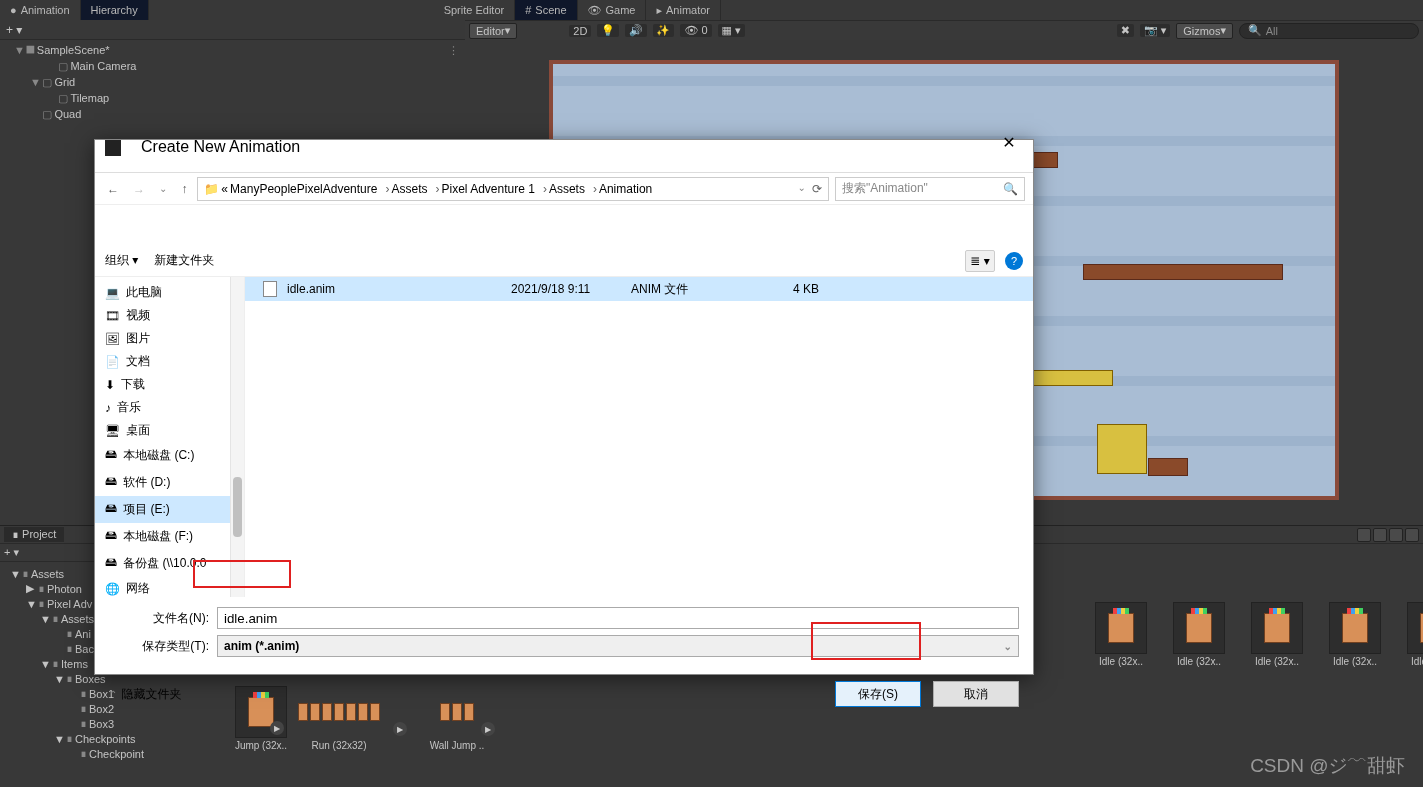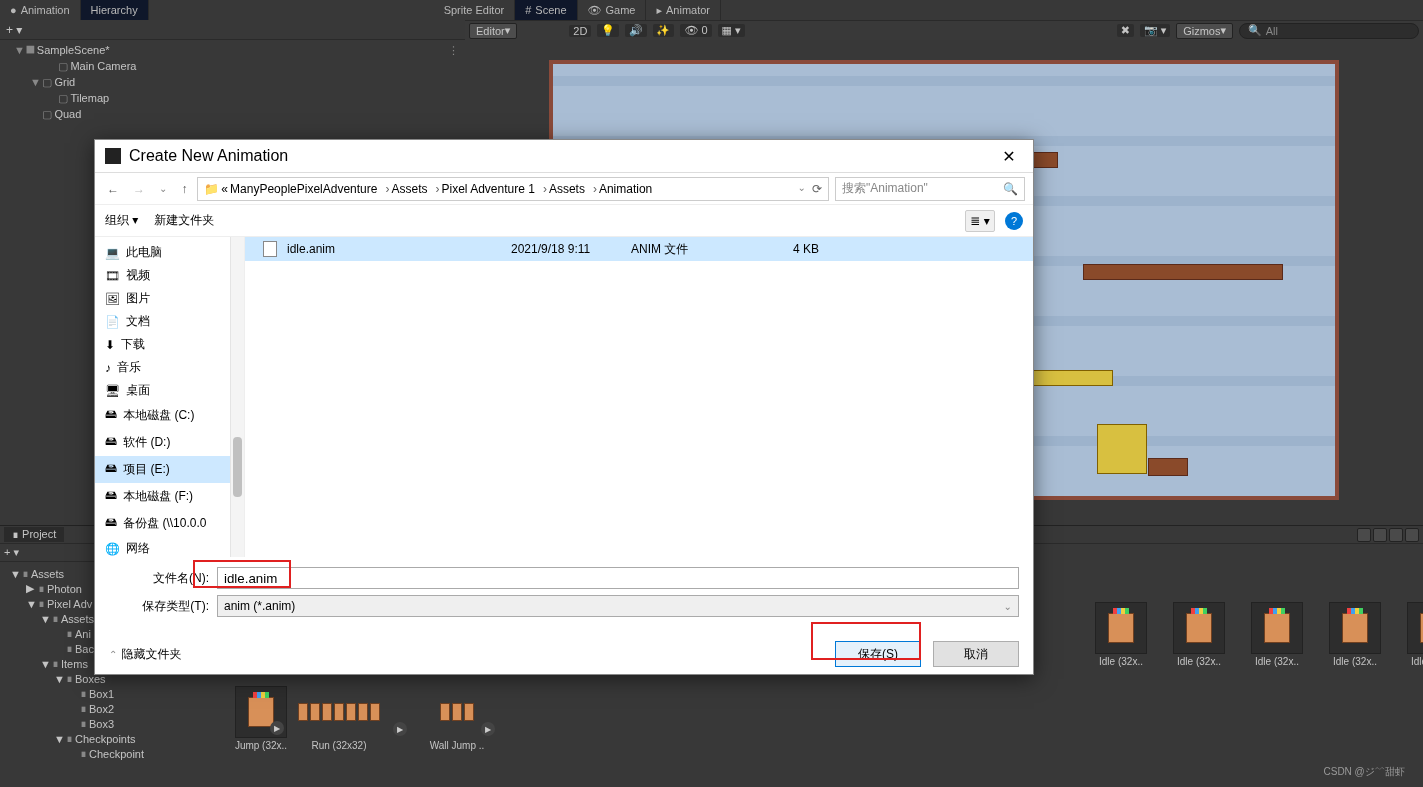--- a/index.html
+++ b/index.html
@@ -53,33 +53,33 @@
 .asset-thumb { width:52px; height:52px; background:#2d2d2d; border:1px solid #222; display:flex; align-items:center; justify-content:center; position:relative;}
 .asset-label { font-size: 10px; color:#c4c4c4; text-align:center; white-space:nowrap; overflow:hidden; text-overflow:ellipsis; width:58px;}
 .sprite-char{ width:26px; height:30px; background:#d89058; border:1px solid #704020; position:relative;}
 .sprite-char::before{content:""; position:absolute; top:-6px; left:4px; right:4px; height:6px; background: linear-gradient(90deg,#f04040 0 25%, #40a0f0 25% 50%, #f0d040 50% 75%, #40d060 75%);}
 .play-overlay{ position:absolute; bottom:2px; right:2px; width:14px; height:14px; border-radius:50%; background:#444; display:flex; align-items:center; justify-content:center; color:#ccc; font-size:8px;}
 .asset-tool-right{ position:absolute; right:4px; top:0; height:18px; display:flex; gap:2px; align-items:center;}
 .mini-icon{ width:14px; height:14px; background:#4a4a4a; border:1px solid #222; border-radius:2px;}
 
 
 .dialog { position: absolute; top: 139px; left: 94px; width: 940px; height: 536px; background: #fff; color: #000; border: 1px solid #888; box-shadow: 0 4px 20px rgba(0,0,0,0.5); font-size: 12px;}
-.dlg-title { height: 30px; display:flex; align-items:center; padding: 16px 10px; gap: 8px; border-bottom: 1px solid #ddd;}
+.dlg-title { height: 30px; display:flex; align-items:flex-end; padding: 16px 10px; gap: 20px; border-bottom: 1px solid #ddd;}
 .dlg-title .unity-logo{ width:16px; height:16px; background:#222;}
 .dlg-title .title-text{ font-size: 16px; }
 .dlg-close{ margin-left:auto; font-size:16px; width:28px; height:28px; display:flex; align-items:center; justify-content:center; cursor:pointer;}
 .dlg-nav { height: 32px; display:flex; align-items:center; padding: 0 8px; gap:6px; border-bottom:1px solid #eee;}
 .nav-arrow{ padding:2px 4px; color:#555;}
 .breadcrumb { display:flex; align-items:center; gap:2px; background:#fff; border:1px solid #ccc; flex:1; height:24px; padding:0 6px; }
 .crumb{ display:flex; align-items:center; gap:4px; }
 .crumb::after{ content:"›"; margin-left:4px; color:#666;}
 .crumb:last-child::after{content:"";}
 .crumb-dd{ margin-left:auto; color:#666; display:flex; gap:6px;}
 .searchbox{ width:190px; height:24px; border:1px solid #ccc; display:flex; align-items:center; padding:0 6px; gap:4px; color:#888;}
-.dlg-cmd { height: 32px; display:flex; align-items:center; padding:0 10px; gap:14px; border-bottom:1px solid #eee;}
+.dlg-cmd { height: 32px; display:flex; align-items:center; padding:0 10px; gap:14px; border-bottom:1px solid #eee;margin-top:40px;}
 .dlg-cmd .cmd-left{ display:flex; gap:16px;}
 .dlg-cmd .cmd-right{ margin-left:auto; display:flex; gap:10px; align-items:center;}
 .view-btn{ width:30px; height:22px; border:1px solid #ccc; border-radius:2px; display:flex; align-items:center; justify-content:center; background: #f0f0f0;}
 .help-ic{ width:18px; height:18px; border-radius:50%; background:#0078d7; color:#fff; display:flex; align-items:center; justify-content:center; font-size:11px;}
 .dlg-body { display:flex; height: 320px;}
 .dlg-sidebar{ width:150px; border-right:1px solid #eee; overflow:hidden; padding: 4px 0; position:relative;}
 .side-item{ display:flex; align-items:center; gap:6px; padding:3px 10px; white-space:nowrap;}
 .side-item.active{ background:#cde8ff;}
 .side-scroll{ position:absolute; right:0; top:0; bottom:0; width:14px; background:#f4f4f4; border-left:1px solid #e4e4e4;}
 .side-scroll .thumb { position:absolute; left:2px; right:2px; top:200px; height:60px; background:#c0c0c0; border-radius:4px;}
@@ -88,30 +88,30 @@
 .col-name{ flex: 0 0 266px; padding-left: 18px; display:flex; align-items:center; gap:4px;}
 .col-date{ flex: 0 0 120px;}
 .col-type{ flex: 0 0 118px;}
 .col-size{ flex: 0 0 70px; text-align:right;}
 .list-row{ display:flex; height:24px; align-items:center; background:#cce8ff; padding-right:10px;}
 .file-ic{ width:14px; height:16px; border:1px solid #888; background:#fff; margin-right:6px;}
 .dlg-bottom{ padding: 10px 14px; }
 .form-row{ display:flex; align-items:center; margin-bottom:6px; gap:8px;}
 .form-label{ width: 100px; text-align:right;}
 .form-input{ flex:1; height:22px; border:1px solid #aaa; padding:0 6px; background:#fff;}
-.form-select{ flex:1; height:22px; border:1px solid #aaa; padding:0 6px; background:#efefef; display:flex; align-items:center; justify-content:space-between;}
+.form-select{ flex:1; height:22px; border:1px solid #aaa; padding:0 6px; background:#efefef; display:flex; align-items:center; justify-content:space-between;font-weight:bold;}
 .dlg-actions{ display:flex; align-items:center; padding: 8px 14px 0; gap:12px;}
 .hide-toggle{ display:flex; align-items:center; gap:4px;}
 .dlg-actions .spacer{flex:1;}
 .win-btn{ width:86px; height:26px; border:1px solid #adadad; background:#e1e1e1; display:flex; align-items:center; justify-content:center;}
 .win-btn.primary{ border:1px solid #0078d7; background:#e5f1fb;}
 
 .red-box{ border:2px solid #e02020; position:absolute; pointer-events:none;}
 
-.watermark{ position:absolute; right:18px; bottom:8px; color:#aaa; font-size:10px; opacity:0.85;}
+.watermark{ position:absolute; right:18px; bottom:8px; color:#aaa; font-size:19px; opacity:0.85;}
 .chev{ font-size:10px; color:#888;}
 </style>
 </head>
 <body>
 
 <div class="top-tabs">
   <div class="tab">● <span>Animation</span></div>
   <div class="tab active">
       <span>Hierarchy</span>
     </div>

